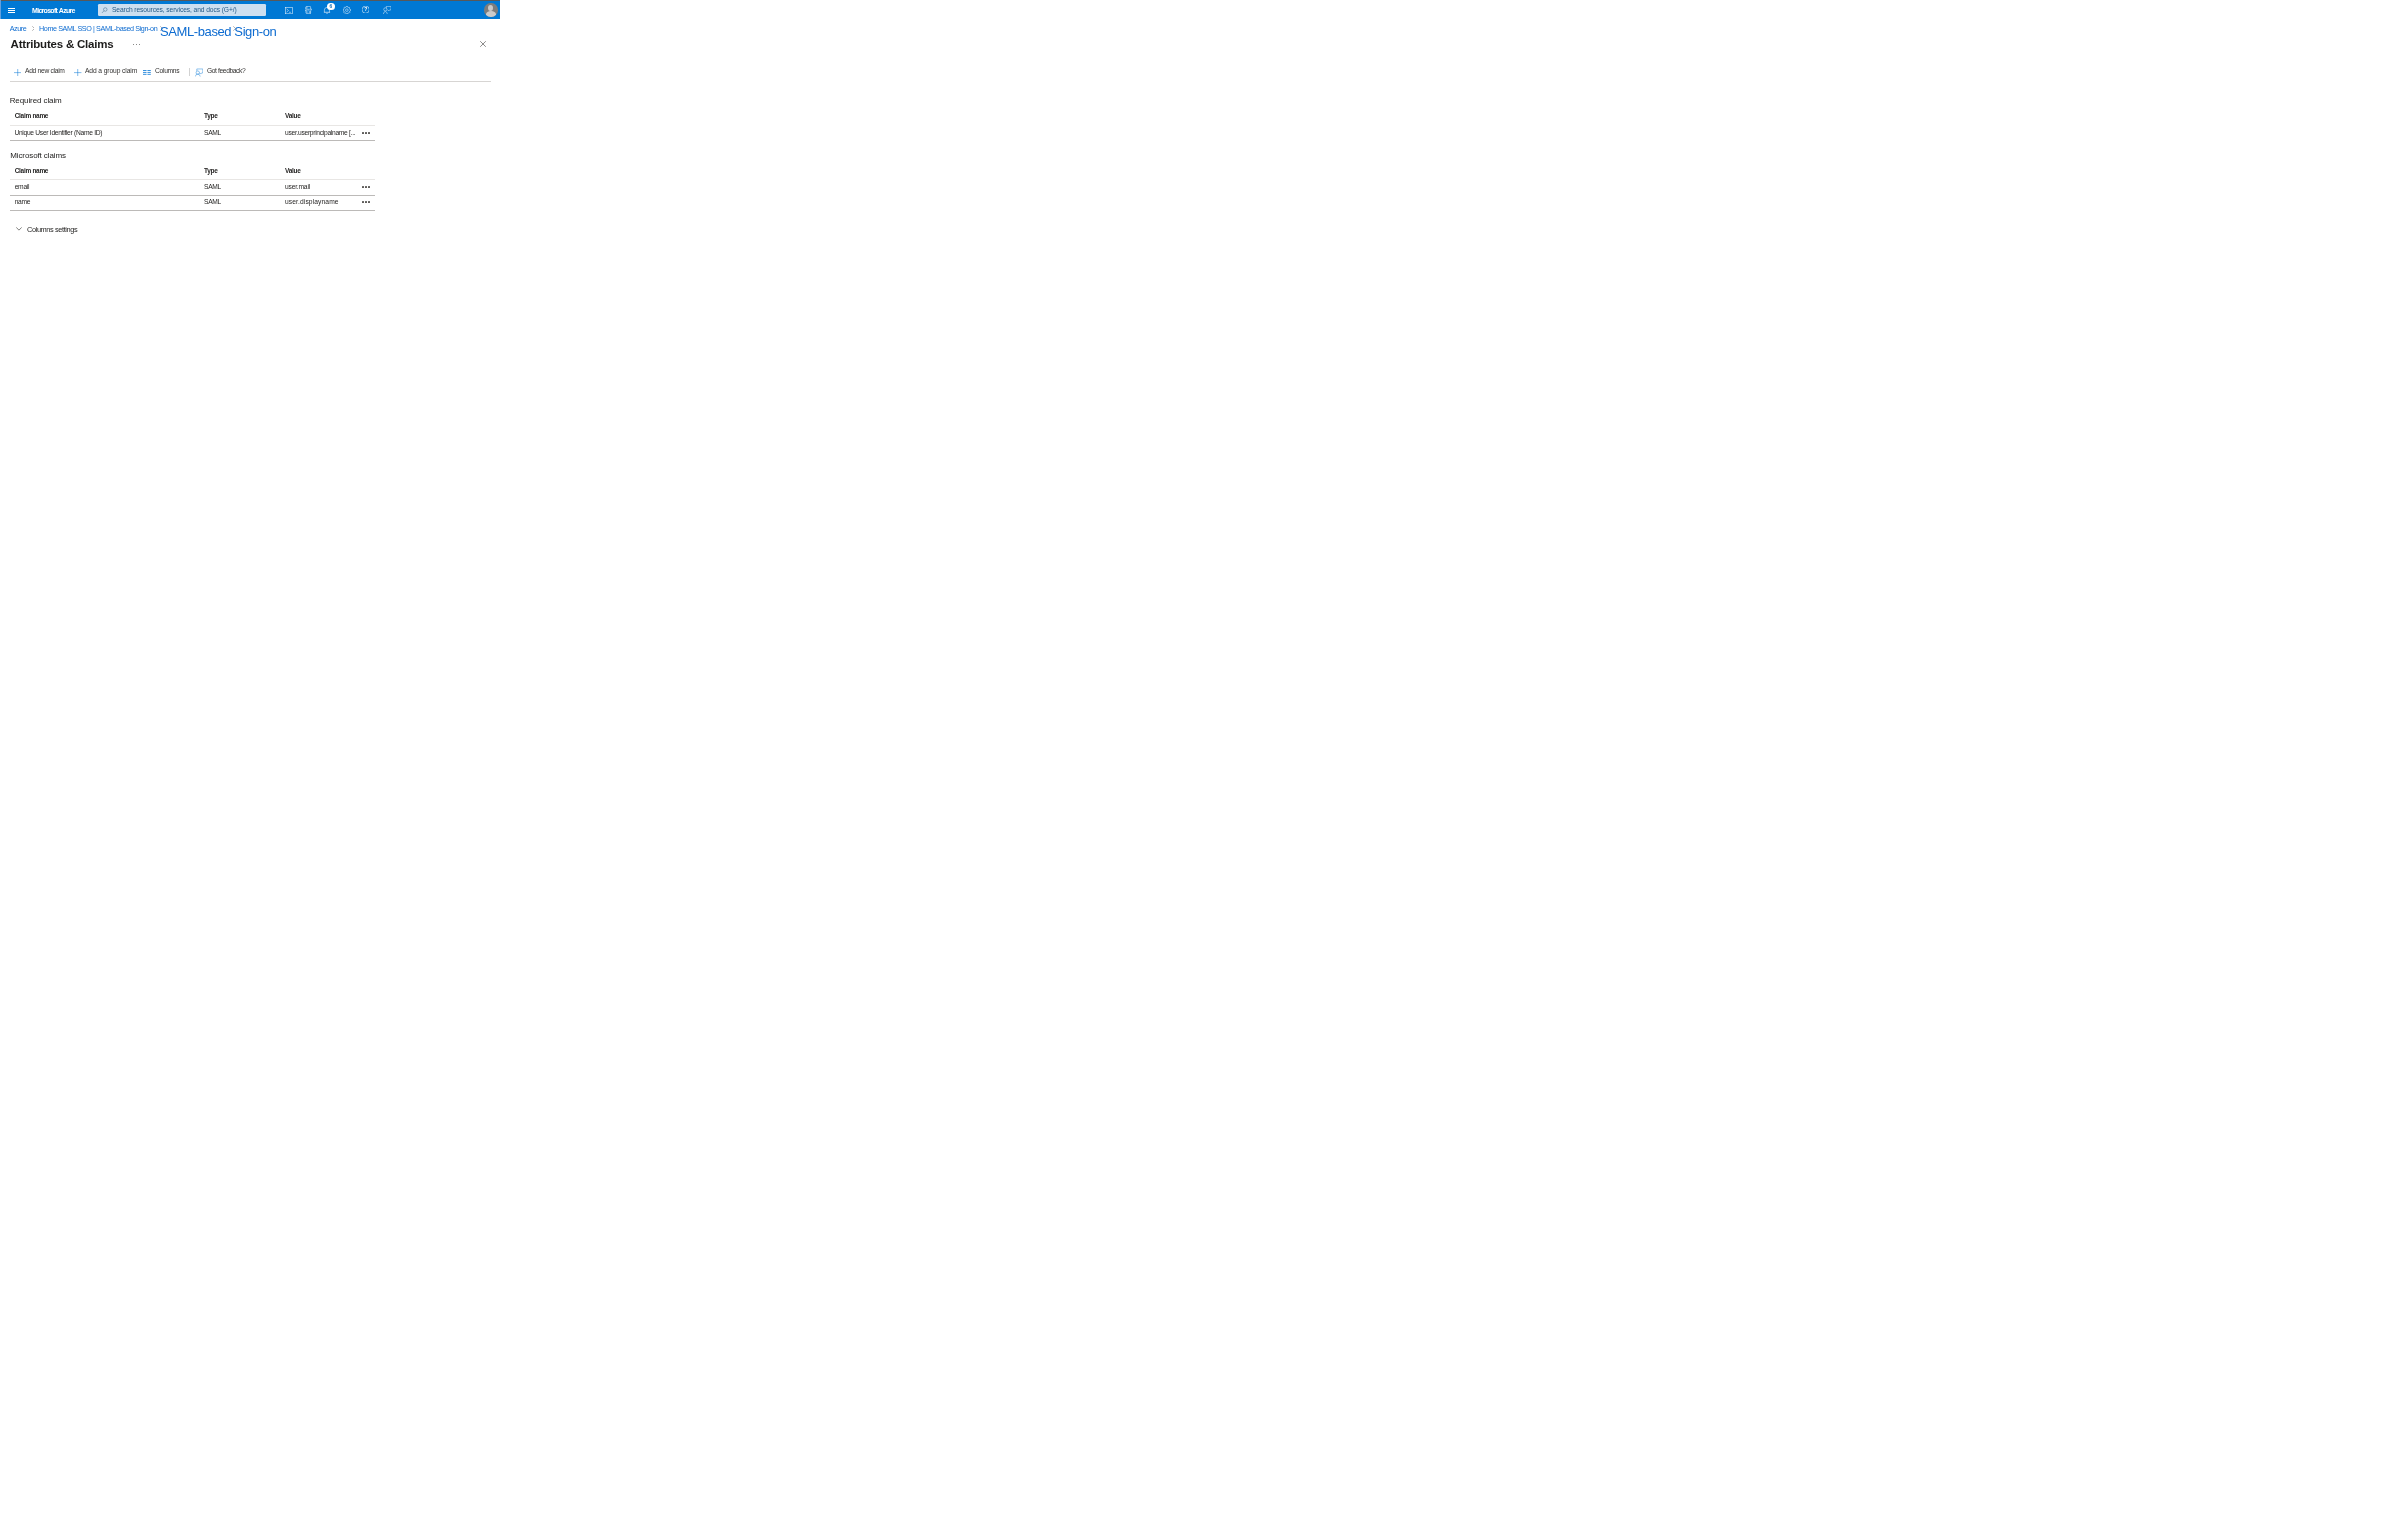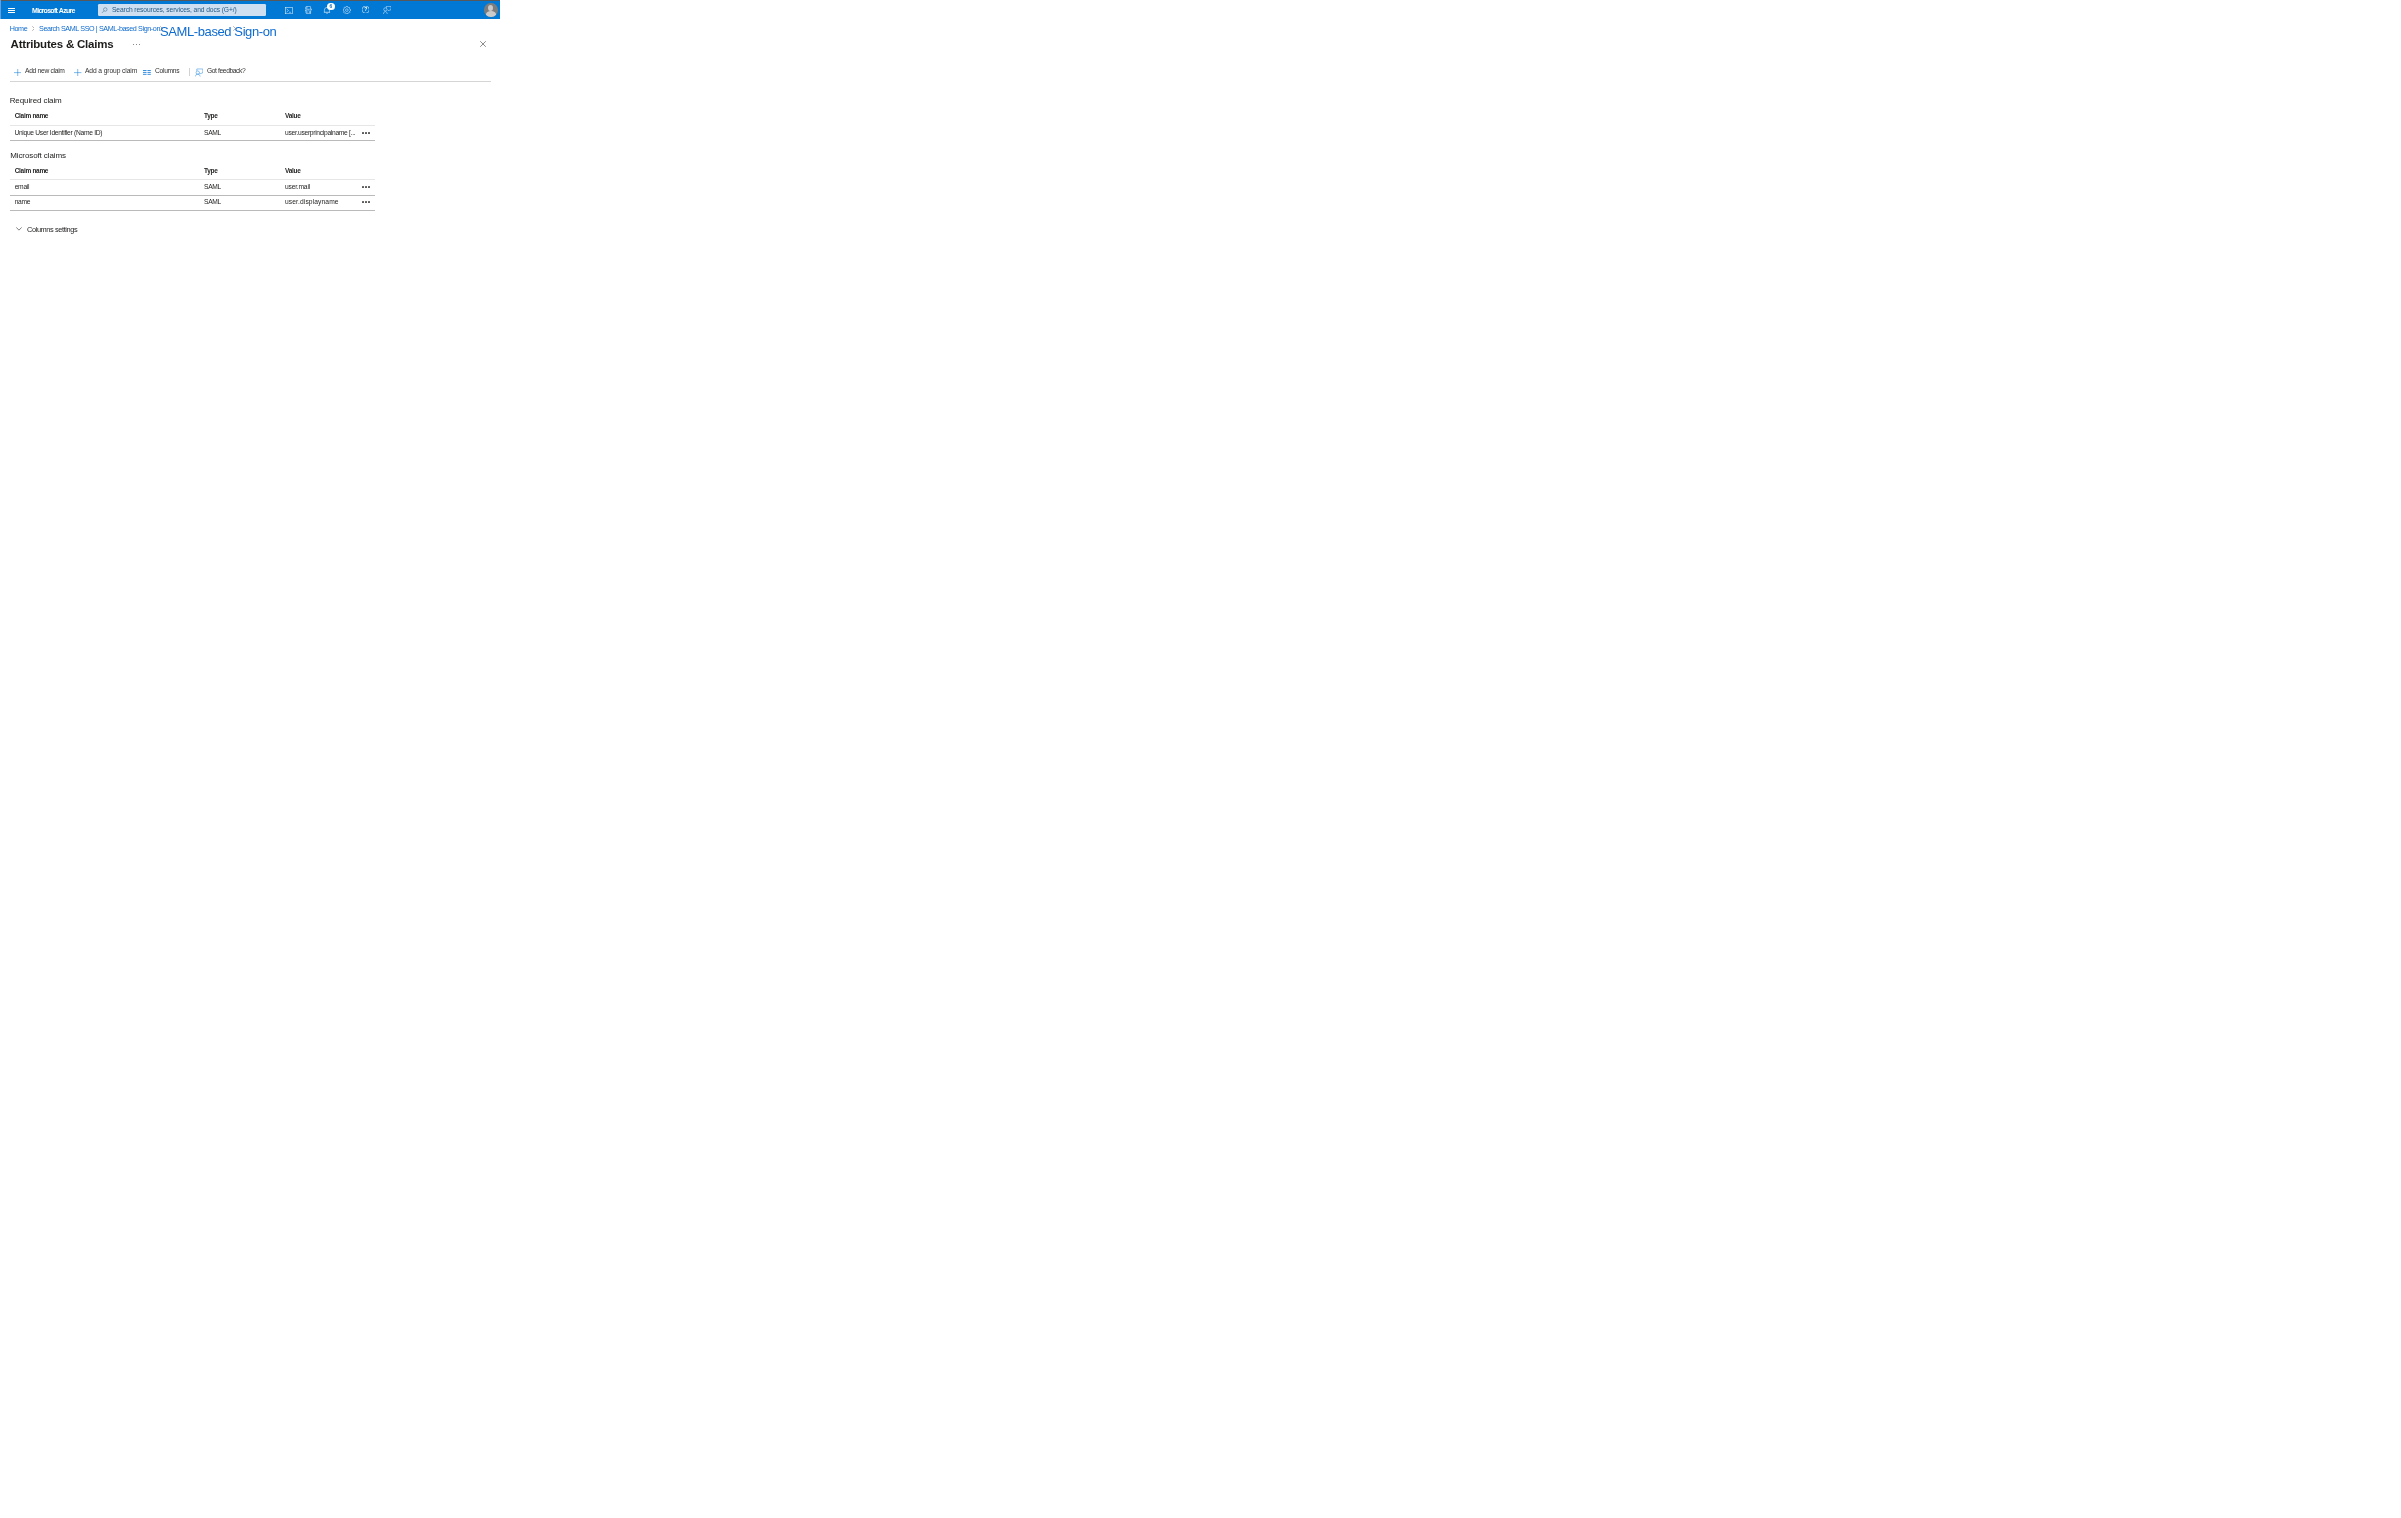--- a/index.html
+++ b/index.html
@@ -80,25 +80,25 @@
 <svg class="abs" style="left:383px;top:5.7px;" width="8.3" height="8.4" viewBox="0 0 17.2 17.4" fill="none" stroke="#fff" stroke-width="0.95">
   <path d="M6.9,4.9 L6.9,0.8 L16.7,0.8 L16.7,8.1 L13.9,8.1 L12.0,10.3 L10.1,8.1 L9.3,8.1" fill="none"></path>
   <circle cx="4.8" cy="7.0" r="3.3" fill="#0078d4"></circle>
   <path d="M0.6,16.6 Q1.5,11.6 4.8,11.4 Q8.1,11.6 9.0,16.6" fill="none"></path>
 </svg>
 <div id="avatar">
       <div class="head"></div>
       <div class="body"></div>
     </div>
 
-<span class="txt link" style="left:9.7px;top:25px;font-size:7.2px;letter-spacing:-0.4px;">Home</span>
+<span class="txt link" style="left:9.7px;top:25px;font-size:7.2px;letter-spacing:-0.4px;">Azure</span>
 <svg class="abs" style="left:31.5px;top:26px;" width="2.9" height="5" viewBox="0 0 6 10.4" fill="none">
   <path d="M0.6,0.6 L5.2,5.2 L0.6,9.8" stroke="#6e6e6e" stroke-width="1.1"></path>
 </svg>
-<span class="txt link" style="left:39px;top:25px;font-size:7.2px;letter-spacing:-0.4px;">Search SAML SSO | SAML-based Sign-on</span>
+<span class="txt link" style="left:39px;top:25px;font-size:7.2px;letter-spacing:-0.4px;">Home SAML SSO | SAML-based Sign-on</span>
 <svg class="abs" style="left:160px;top:26px;" width="2.9" height="5" viewBox="0 0 6 10.4" fill="none">
   <path d="M0.6,0.6 L5.2,5.2 L0.6,9.8" stroke="#6e6e6e" stroke-width="1.1"></path>
 </svg>
 <span class="txt link" style="left:160px;top:25px;font-size:13px;letter-spacing:-0.4px;">SAML-based Sign-on</span>
 <svg class="abs" style="left:233px;top:26px;" width="2.9" height="5" viewBox="0 0 6 10.4" fill="none">
   <path d="M0.6,0.6 L5.2,5.2 L0.6,9.8" stroke="#6e6e6e" stroke-width="1.1"></path>
 </svg>
 
 <span class="txt" style="left:10.6px;top:39px;font-size:11.5px;font-weight:bold;color:#1d1c1b;letter-spacing:-0.2px;">Attributes &amp; Claims</span>
 <div class="dot" style="left:133px;top:44px;width:0.9px;height:0.9px;"></div>

